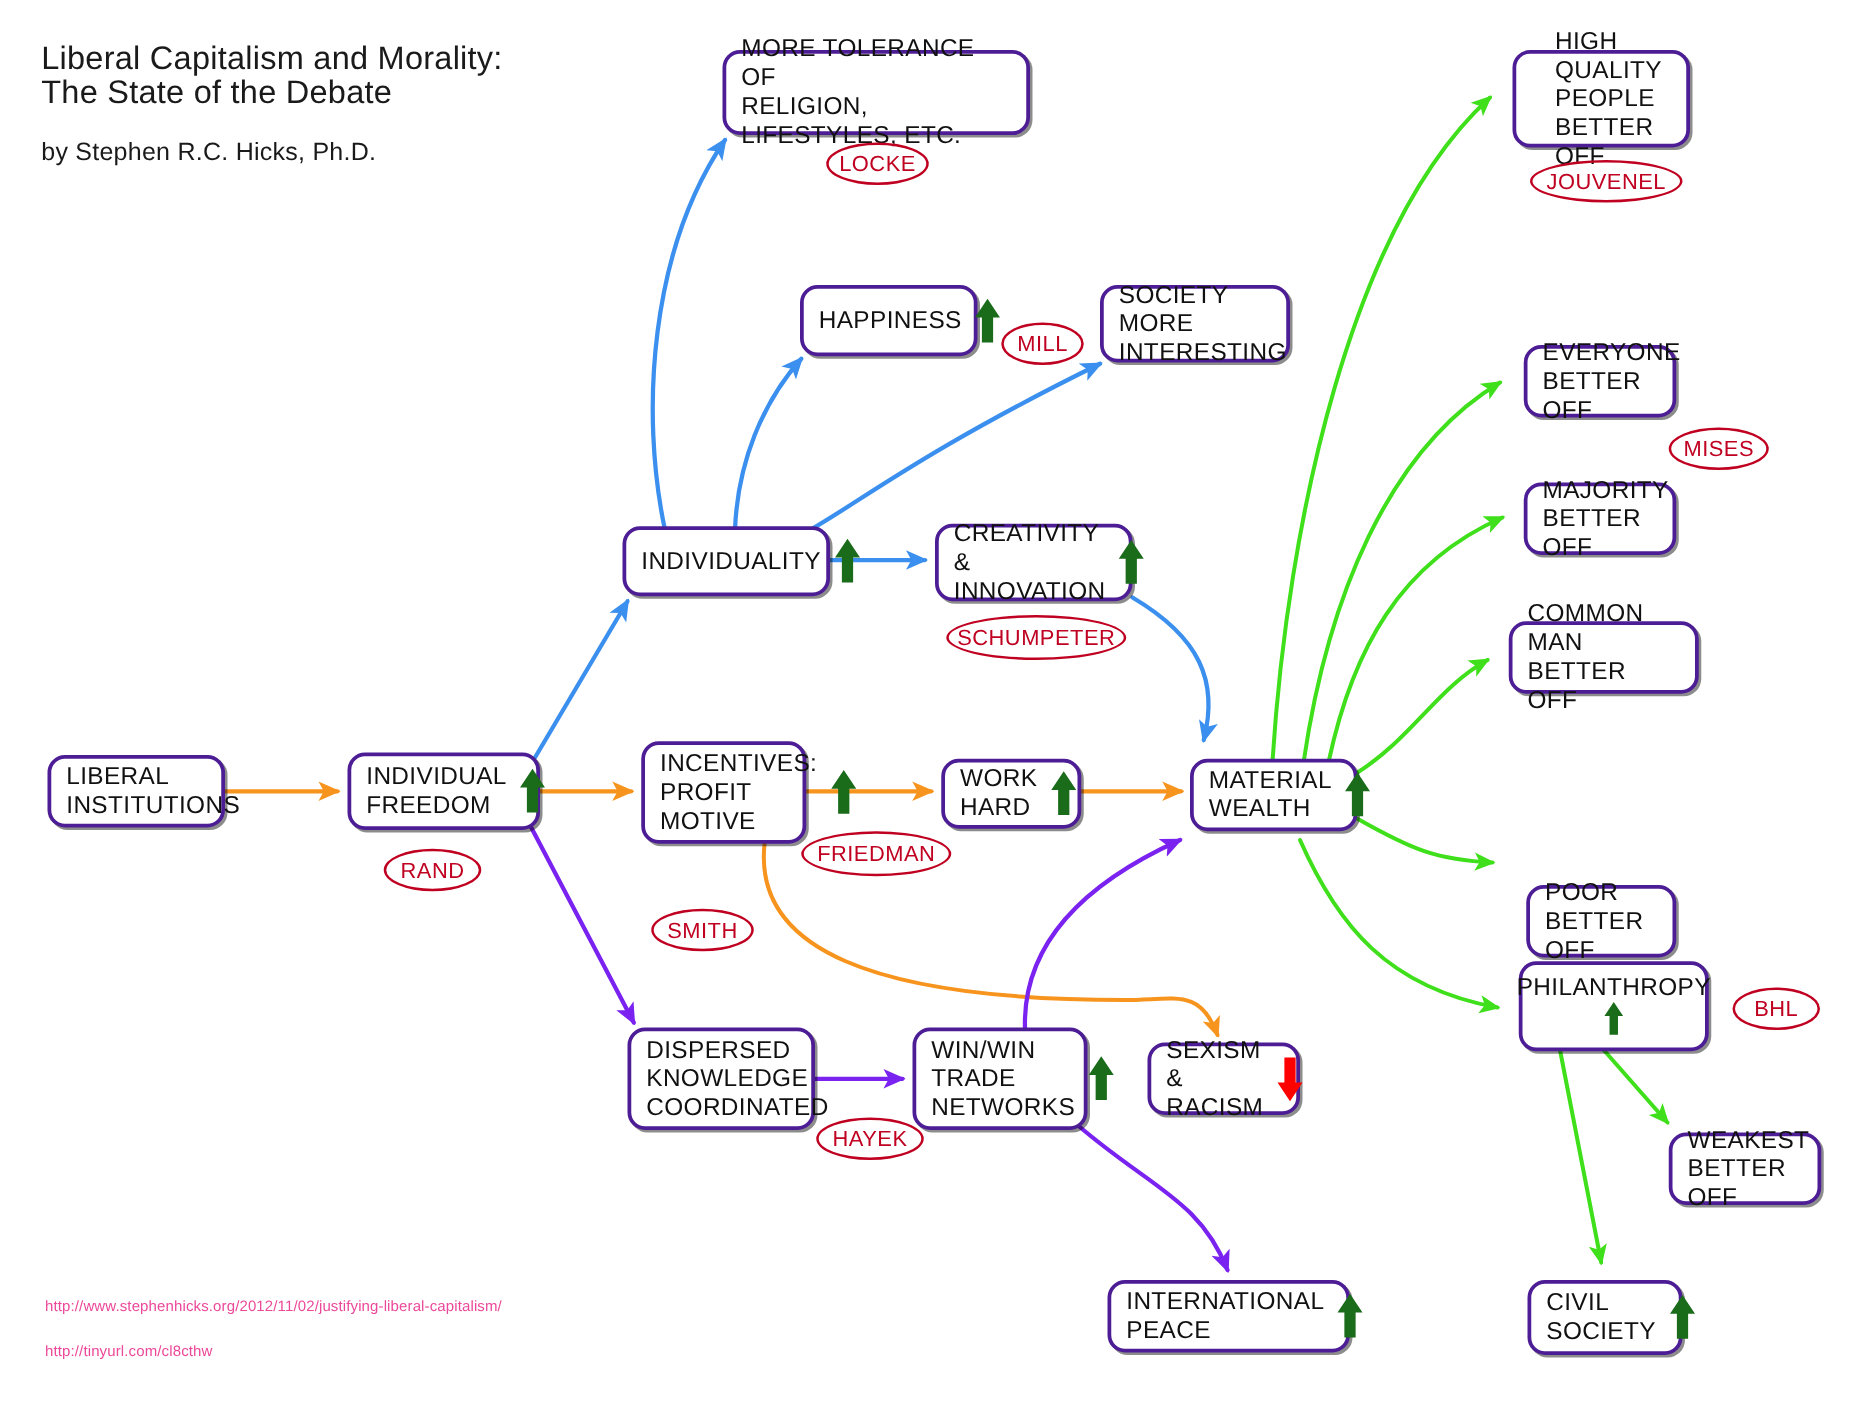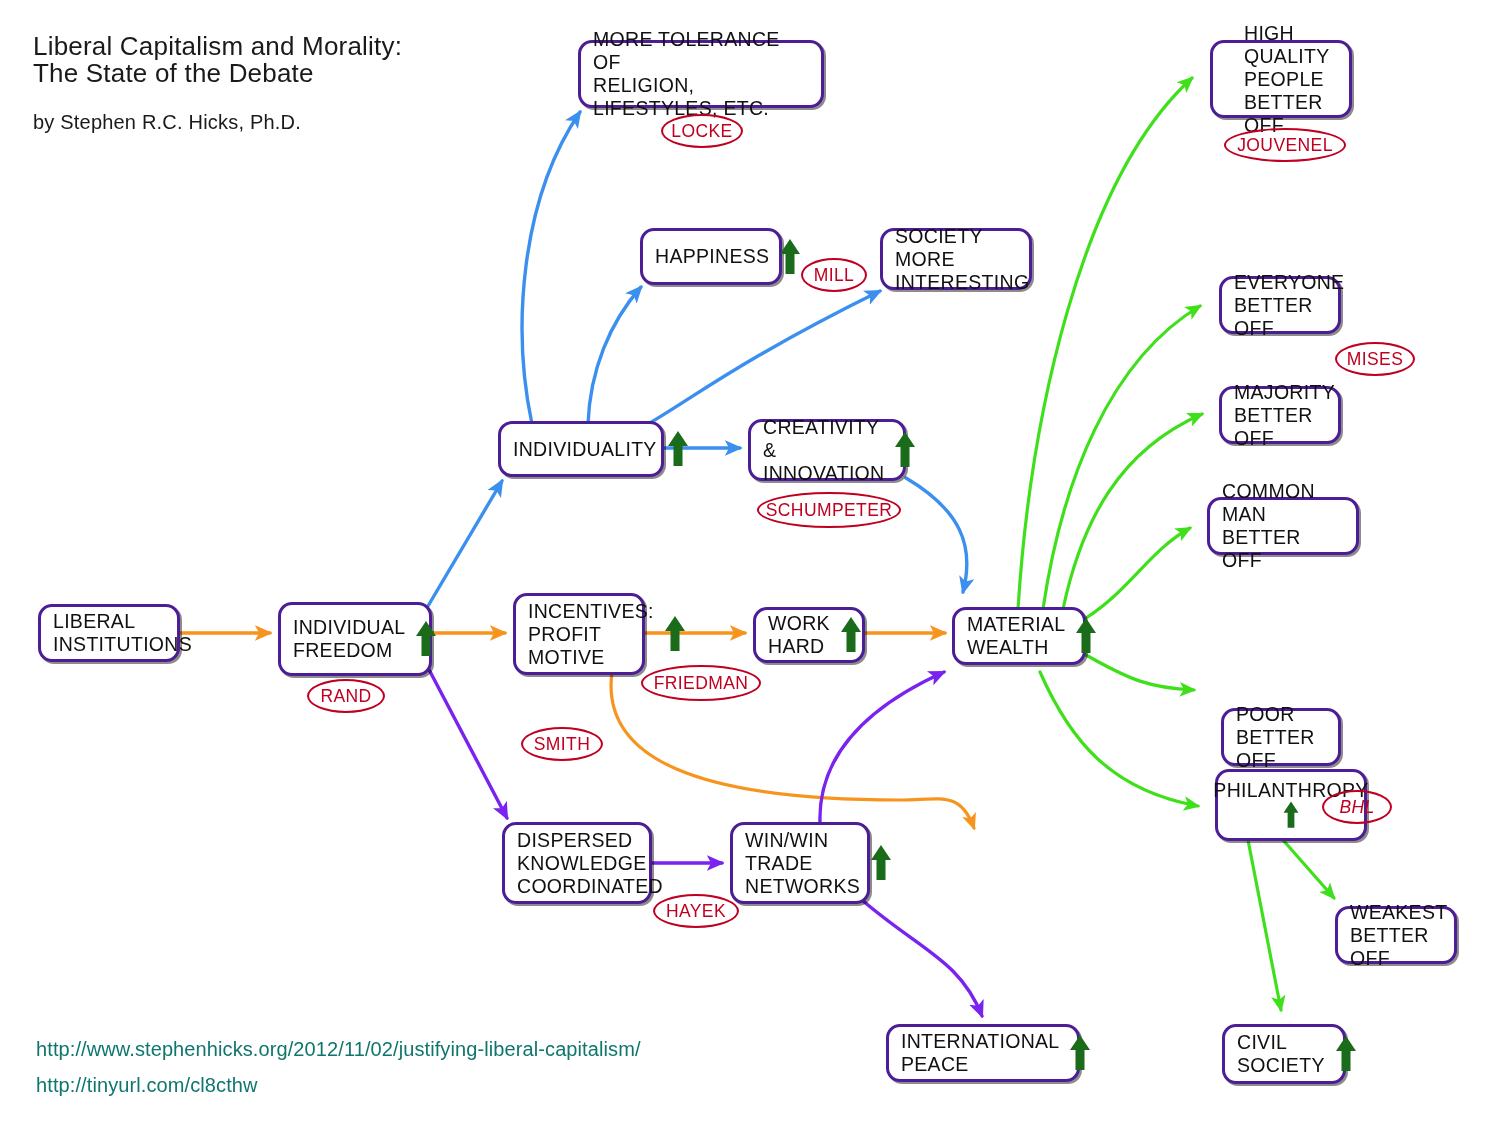--- a/index.html
+++ b/index.html
@@ -16,21 +16,21 @@
     position:absolute;left:33px;top:33px;
     font-size:26px;line-height:27px;color:#1a1a1a;
     letter-spacing:.2px;white-space:pre-line;
   }
   .byline{
     position:absolute;left:33px;top:111px;
     font-size:20px;color:#1a1a1a;letter-spacing:.2px;
   }
   .url{
     position:absolute;left:36px;
-    font-size:20px;color:#0f766e;letter-spacing:.1px;
+    font-size:12px;color:#ec4899;letter-spacing:.1px;
   }
   .url.u1{top:1038px;}
   .url.u2{top:1074px;}
 
   
   .node{
     position:absolute;
     box-sizing:border-box;
     border:3px solid #4c1d95;
     border-radius:14px;
@@ -144,21 +144,21 @@
 The State of the Debate</div>
   <div class="byline">by Stephen R.C. Hicks, Ph.D.</div>
   <div class="url u1">http://www.stephenhicks.org/2012/11/02/justifying-liberal-capitalism/</div>
   <div class="url u2">http://tinyurl.com/cl8cthw</div>
 
   <div class="node" style="left:38px;top:604px;width:142px;height:58px;">
     <span class="txt">LIBERAL
 INSTITUTIONS</span>
   </div>
 
-  <div class="node" style="left:278px;top:602px;width:154px;height:74px;">
+  <div class="node" style="left:278px;top:602px;width:154px;height:62px;">
     <span class="txt">INDIVIDUAL
 FREEDOM</span>
     <span class="glyph">
       <svg class="upglyph" viewBox="0 0 22 40">
           <path d="M11 2 L21 17 L15.5 17 L15.5 37 L6.5 37 L6.5 17 L1 17 Z" fill="#1A6B1A"></path>
         </svg>
     </span>
   </div>
 
   <div class="node" style="left:498px;top:421px;width:166px;height:56px;">
@@ -240,20 +240,29 @@
     <span class="txt">WIN/WIN
 TRADE
 NETWORKS</span>
     <span class="glyph">
       <svg class="upglyph" viewBox="0 0 22 40">
           <path d="M11 2 L21 17 L15.5 17 L15.5 37 L6.5 37 L6.5 17 L1 17 Z" fill="#1A6B1A"></path>
         </svg>
     </span>
   </div>
 
+  <div class="node" style="left:918px;top:834px;width:122px;height:58px;">
+    <span class="txt">SEXISM &amp;
+RACISM</span>
+    <span class="glyph">
+      <svg class="downglyph" viewBox="0 0 22 40">
+          <path d="M11 38 L21 23 L15.5 23 L15.5 3 L6.5 3 L6.5 23 L1 23 Z" fill="#FF0000"></path>
+        </svg>
+    </span>
+  </div>
 
   <div class="node" style="left:886px;top:1024px;width:194px;height:58px;">
     <span class="txt">INTERNATIONAL
 PEACE</span>
     <span class="glyph">
       <svg class="upglyph" viewBox="0 0 22 40">
           <path d="M11 2 L21 17 L15.5 17 L15.5 37 L6.5 37 L6.5 17 L1 17 Z" fill="#1A6B1A"></path>
         </svg>
     </span>
   </div>
@@ -328,17 +337,17 @@
   </div>
   <div class="oval" style="left:653px;top:894px;width:86px;height:34px;">
     <span>HAYEK</span>
   </div>
   <div class="oval" style="left:1224px;top:128px;width:122px;height:34px;">
     <span>JOUVENEL</span>
   </div>
   <div class="oval" style="left:1335px;top:342px;width:80px;height:34px;">
     <span>MISES</span>
   </div>
-  <div class="oval" style="left:1322px;top:790px;width:70px;height:34px;font-style:italic;">
+  <div class="oval" style="left:1386px;top:790px;width:70px;height:34px;">
     <span>BHL</span>
   </div>
 
 </div>
 
 </body></html>

